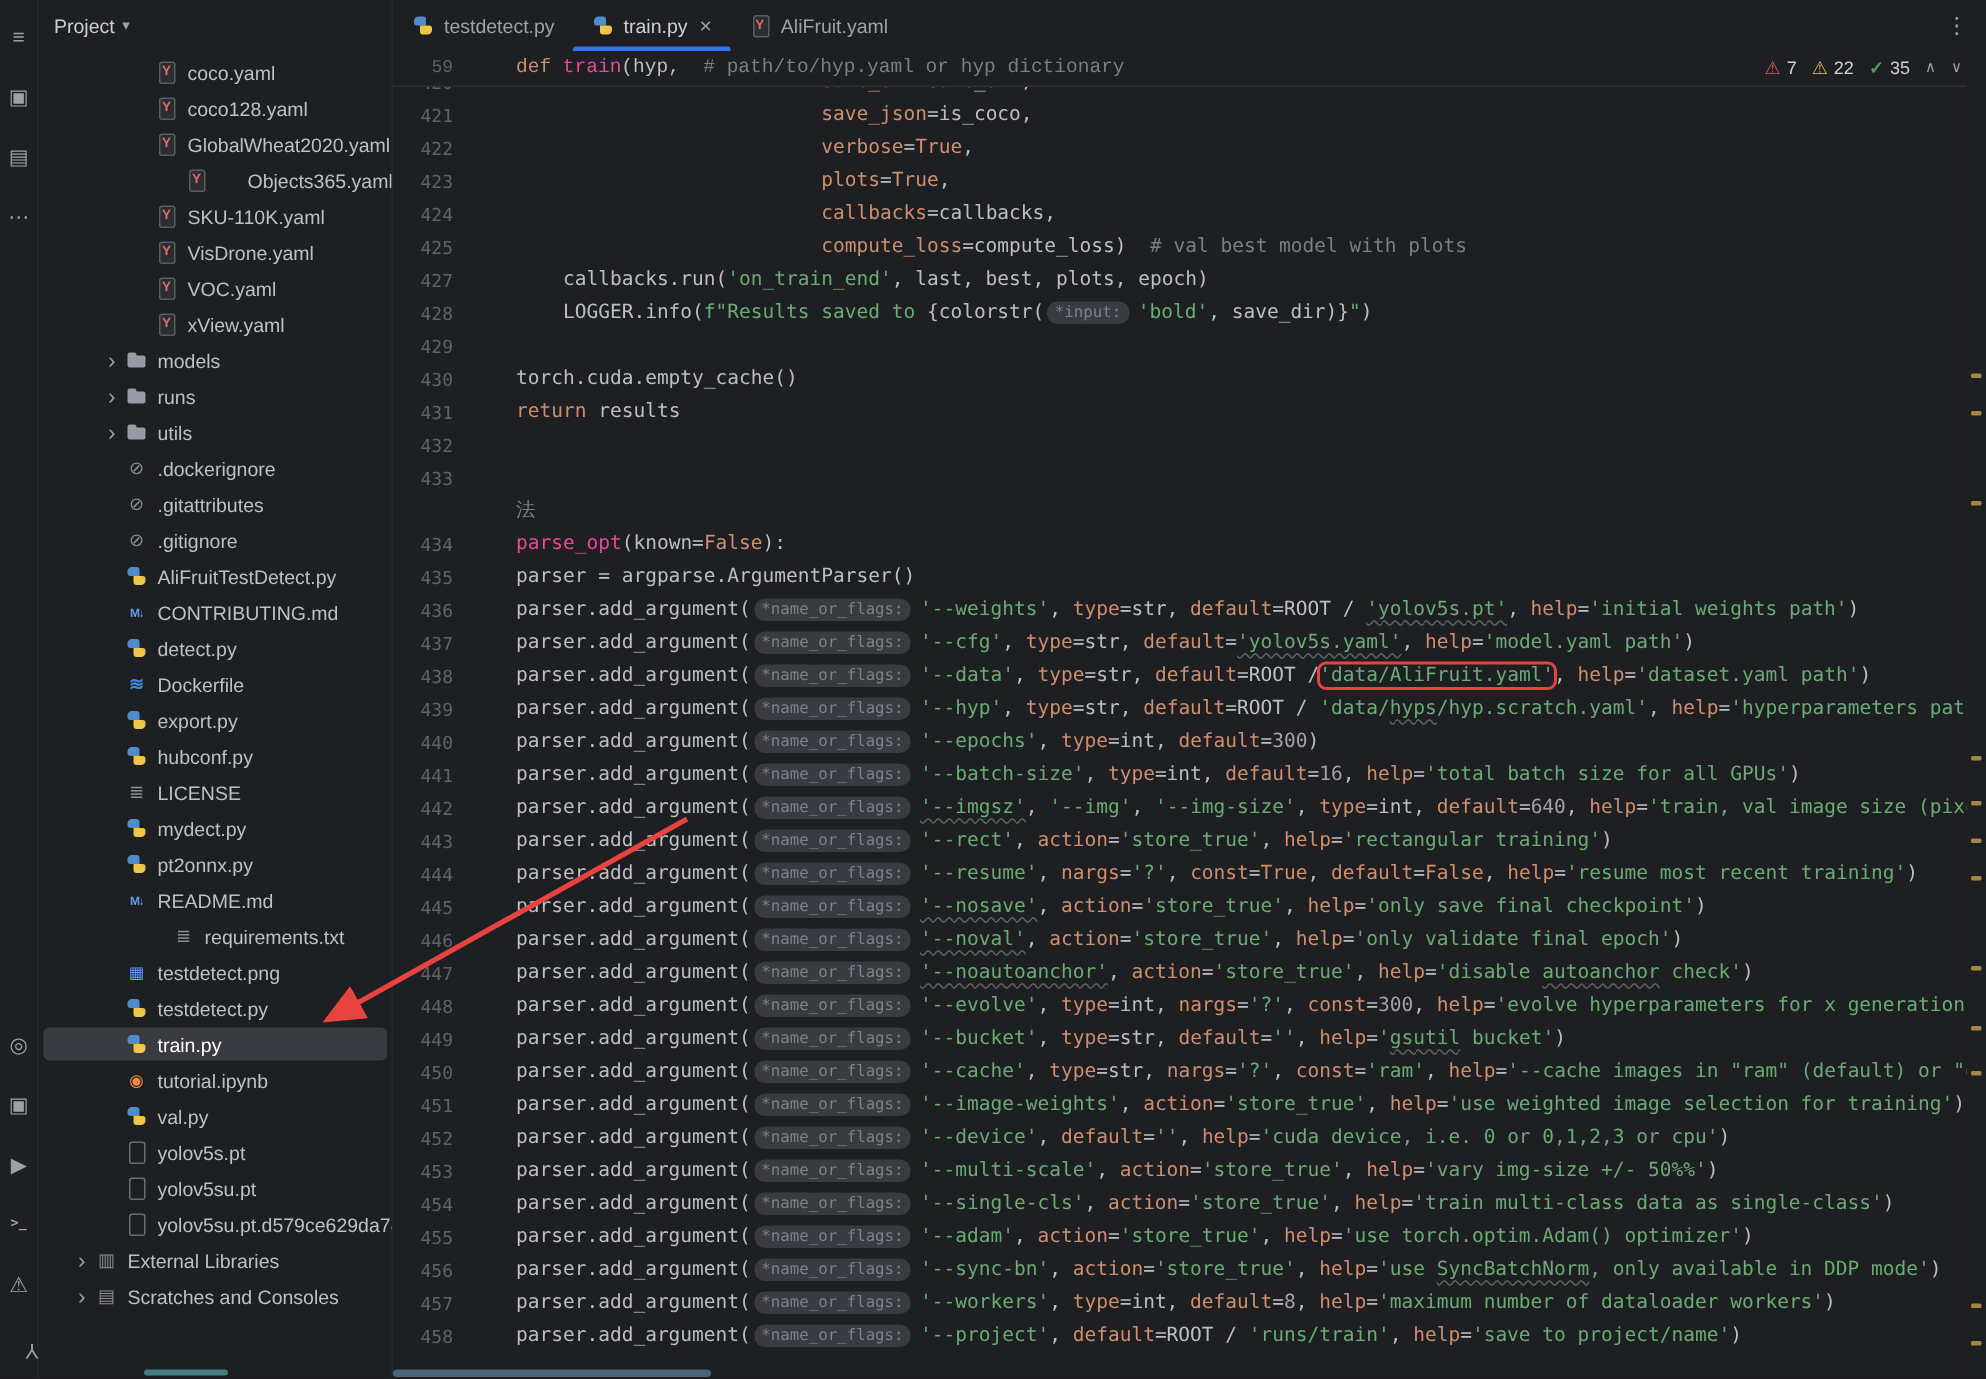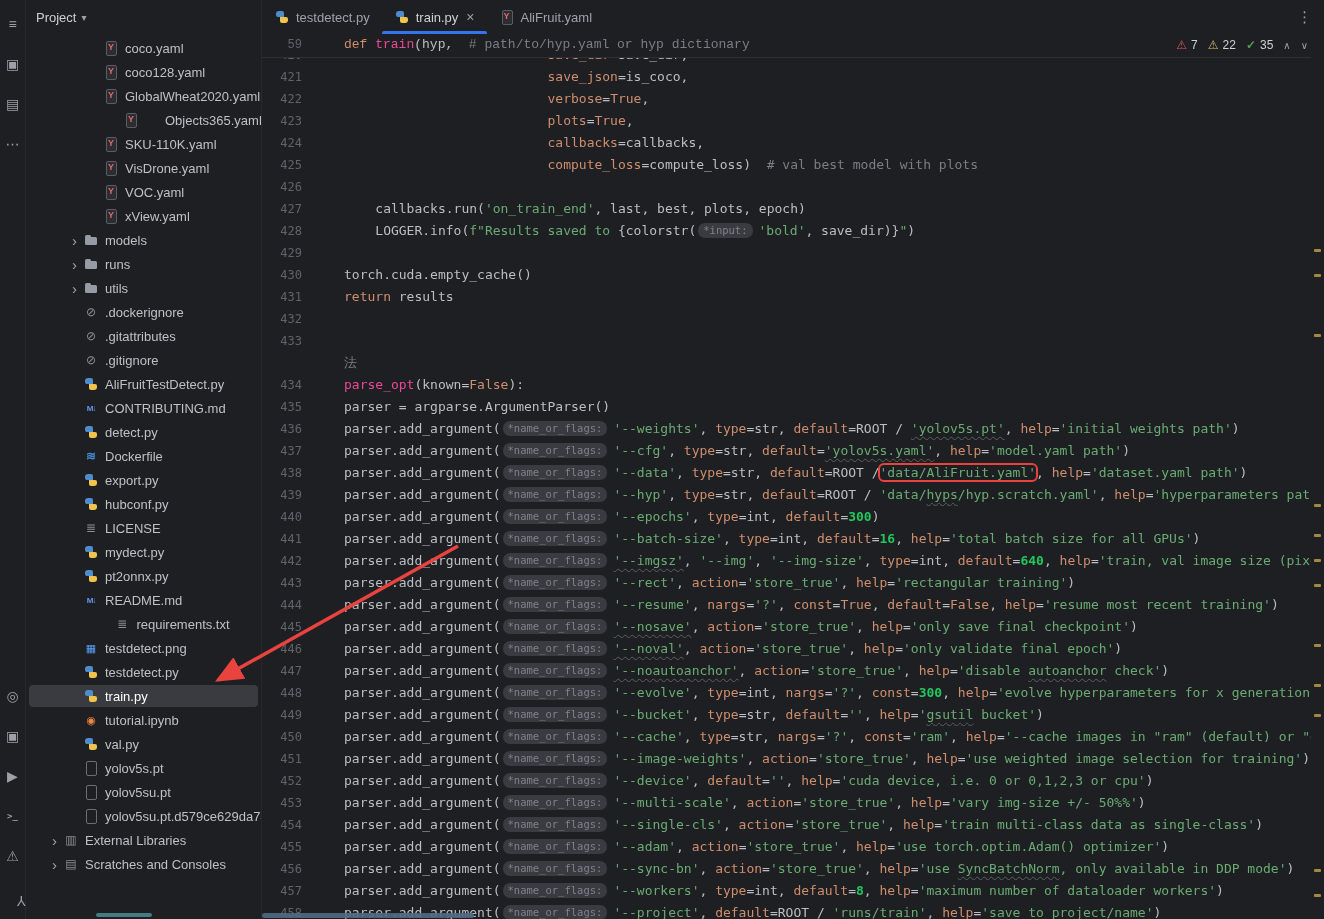--- a/index.html
+++ b/index.html
@@ -66,21 +66,21 @@
   .tab .close{color:#9da0a8;font-size:14px;margin-left:2px;}
   .kebab{margin-left:auto;align-self:center;padding:0 12px;color:#9da0a8;font-size:15px;}
 
   
   .editor{grid-row:2;grid-column:3;position:relative;overflow:hidden;background:#1e1f22;}
   .code-area{position:absolute;top:10px;left:0;width:100%;
     font-family:"DejaVu Sans Mono",monospace;font-size:13px;line-height:22px;}
   .crow{display:flex;height:22px;white-space:pre;}
   .ln{width:40px;flex:none;text-align:right;color:#5f646b;font-size:12px;line-height:22px;user-select:none;}
   .ct{flex:1 1 auto;min-width:0;padding-left:42px;overflow:hidden;}
-  .t-d{color:#bcbec4;} .t-k{color:#cf8e6d;} .t-s{color:#6aab73;} .t-n{color:#22c55e;font-weight:bold;}
+  .t-d{color:#bcbec4;} .t-k{color:#cf8e6d;} .t-s{color:#6aab73;} .t-n{color:#a3a3a3;}
   .t-c{color:#7a7e85;} .t-f{color:#ec4899;}
   .t-u{text-decoration:underline;text-decoration-style:wavy;text-decoration-color:#56635a;
     text-decoration-thickness:1px;text-underline-offset:3px;}
   .inlay{display:inline-block;background:#393b40;color:#7e828a;border-radius:7px;padding:0 5px;
     margin:0 6px 0 2px;font-size:10.5px;line-height:15px;vertical-align:1px;
     font-family:"DejaVu Sans Mono",monospace;}
   .redbox{outline:2px solid #e8433f;border-radius:4px;}
 
   .sticky{position:absolute;top:0;left:0;right:0;height:23px;background:#1e1f22;
     border-bottom:1px solid #2d3034;display:flex;z-index:5;
@@ -325,21 +325,20 @@
     </div>
 
   <div class="editor">
     <div class="code-area">
         <div class="crow"><div class="ln">420</div><div class="ct"><span class="t-d">                          </span><span class="t-k">save_dir</span><span class="t-d">=save_dir,</span></div></div>
         <div class="crow"><div class="ln">421</div><div class="ct"><span class="t-d">                          </span><span class="t-k">save_json</span><span class="t-d">=is_coco,</span></div></div>
         <div class="crow"><div class="ln">422</div><div class="ct"><span class="t-d">                          </span><span class="t-k">verbose</span><span class="t-d">=</span><span class="t-k">True</span><span class="t-d">,</span></div></div>
         <div class="crow"><div class="ln">423</div><div class="ct"><span class="t-d">                          </span><span class="t-k">plots</span><span class="t-d">=</span><span class="t-k">True</span><span class="t-d">,</span></div></div>
         <div class="crow"><div class="ln">424</div><div class="ct"><span class="t-d">                          </span><span class="t-k">callbacks</span><span class="t-d">=callbacks,</span></div></div>
         <div class="crow"><div class="ln">425</div><div class="ct"><span class="t-d">                          </span><span class="t-k">compute_loss</span><span class="t-d">=compute_loss)  </span><span class="t-c"># val best model with plots</span></div></div>
-        <div class="crow"><div class="ln">426</div><div class="ct"></div></div>
         <div class="crow"><div class="ln">427</div><div class="ct"><span class="t-d">    callbacks.run(</span><span class="t-s">'on_train_end'</span><span class="t-d">, last, best, plots, epoch)</span></div></div>
         <div class="crow"><div class="ln">428</div><div class="ct"><span class="t-d">    LOGGER.info(</span><span class="t-s">f"Results saved to </span><span class="t-d">{colorstr(</span><span class="inlay">*input:</span><span class="t-s">'bold'</span><span class="t-d">, save_dir)}</span><span class="t-s">"</span><span class="t-d">)</span></div></div>
         <div class="crow"><div class="ln">429</div><div class="ct"></div></div>
         <div class="crow"><div class="ln">430</div><div class="ct"><span class="t-d">torch.cuda.empty_cache()</span></div></div>
         <div class="crow"><div class="ln">431</div><div class="ct"><span class="t-k">return</span><span class="t-d"> results</span></div></div>
         <div class="crow"><div class="ln">432</div><div class="ct"></div></div>
         <div class="crow"><div class="ln">433</div><div class="ct"></div></div>
         <div class="crow"><div class="ln"></div><div class="ct"><span class="t-c">法</span></div></div>
         <div class="crow"><div class="ln">434</div><div class="ct"><span class="t-f">parse_opt</span><span class="t-d">(known=</span><span class="t-k">False</span><span class="t-d">):</span></div></div>
         <div class="crow"><div class="ln">435</div><div class="ct"><span class="t-d">parser = argparse.ArgumentParser()</span></div></div>

